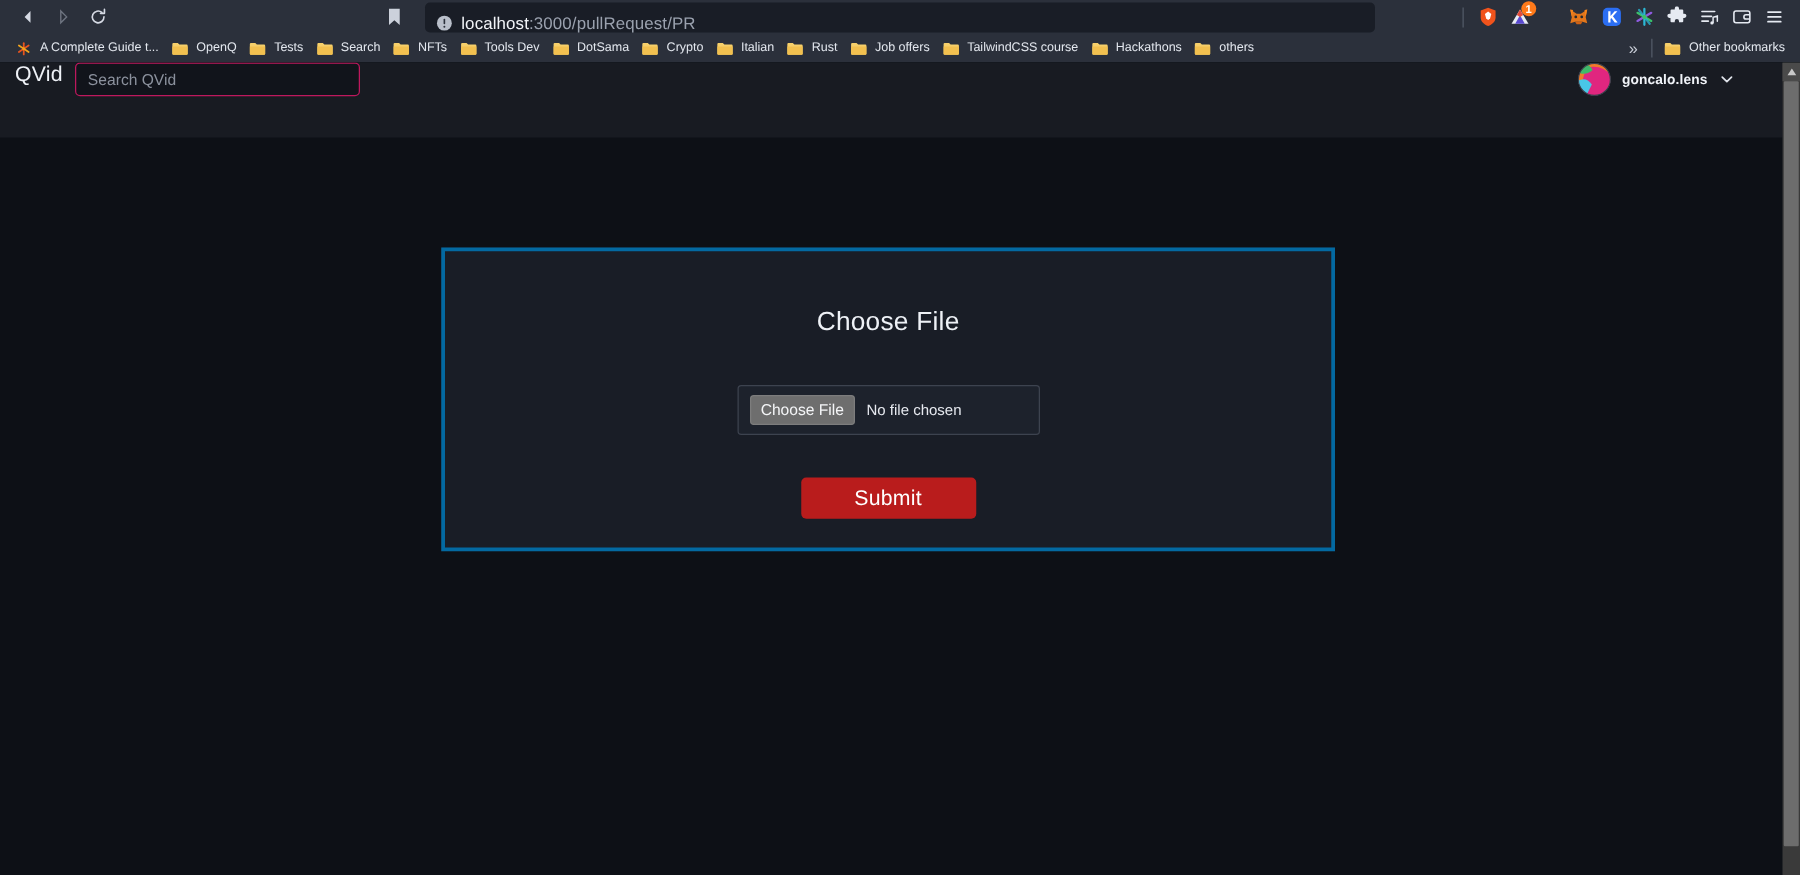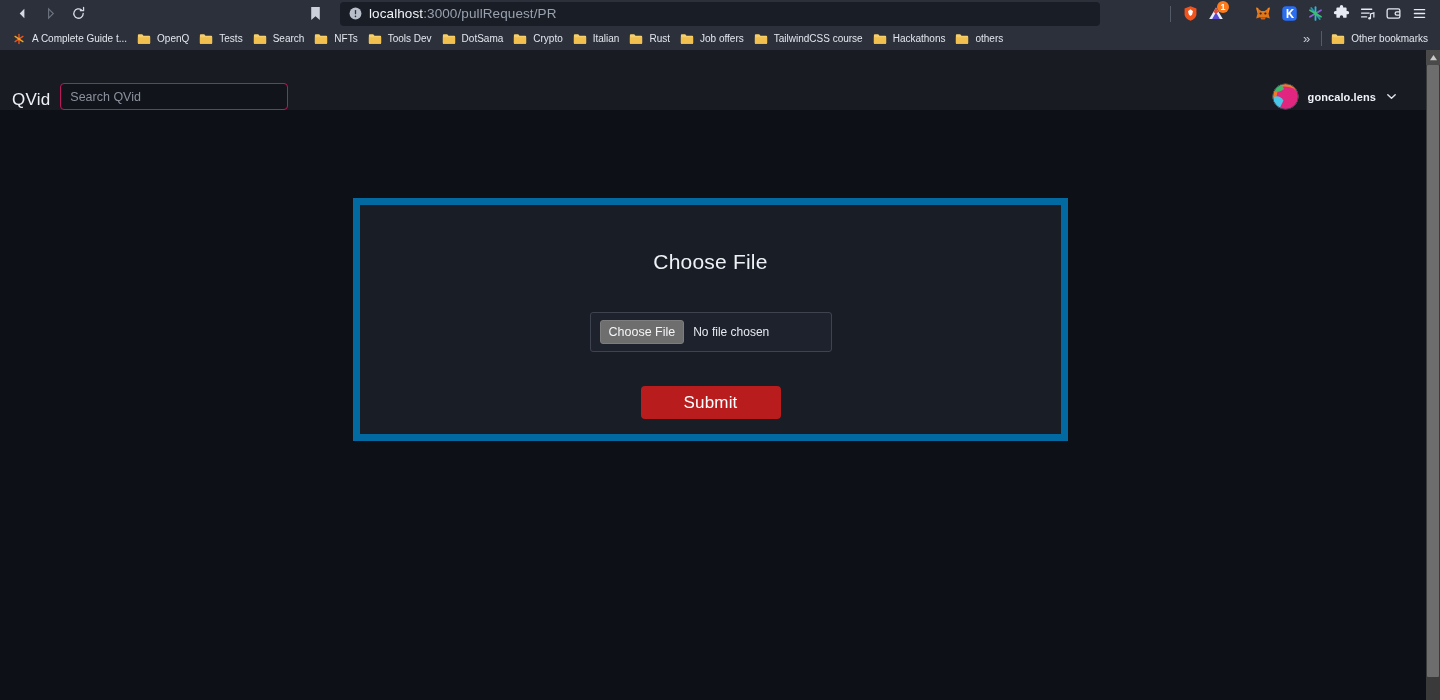--- a/index.html
+++ b/index.html
@@ -53,21 +53,21 @@
   }
   #omnibox {
     position:absolute;
     left:248px;
     top:0;
     height:24px;
     width:760px;
     background:#191d26;
     border-radius:4px;
     display:flex;
-    align-items:center;
+    align-items:flex-end;
     padding:0 8px;
     gap:7px;
   }
   #site-info-icon {
     width:14px; height:14px;
     flex:none;
     display:flex; align-items:center; justify-content:center;
   }
   #url-text {
     font-size:13.5px;
@@ -157,22 +157,22 @@
     height:650px;
     background:#0d1016;
     overflow:hidden;
   }
 
   
   #app-header {
     height:60px;
     background:#181b22;
     display:flex;
-    align-items:flex-end;
-    padding:0 6px 0 8px;
+    align-items:flex-start;
+    padding:0 16px 0 8px;
     width:1426px;
   }
   #app-logo {
     font-size:17px;
     color:#eef1f6;
     font-weight:400;
     padding:0 10px 0 4px;
     letter-spacing:0.2px;
   }
   #search-input {
@@ -220,21 +220,21 @@
     width:1426px;
     height:590px;
   }
   #upload-card {
     position:absolute;
     left:353px;
     top:88px;
     width:715px;
     height:243px;
     background:#191d26;
-    border:7px solid #0369a1;
+    border:3px solid #0369a1;
     display:flex;
     flex-direction:column;
     align-items:center;
   }
   #card-title {
     margin-top:45px;
     font-size:21px;
     color:#eef1f6;
     font-weight:400;
     letter-spacing:0.2px;

